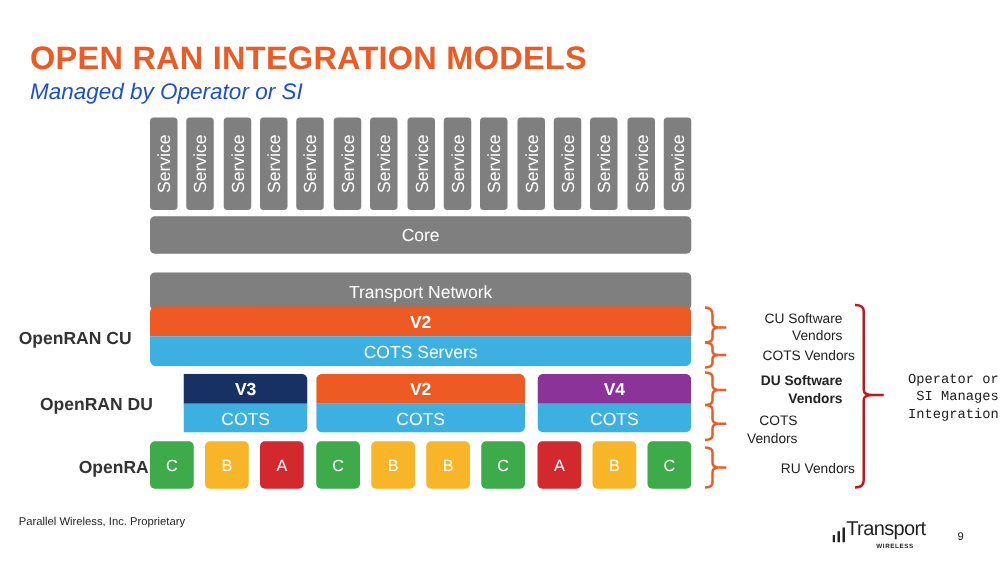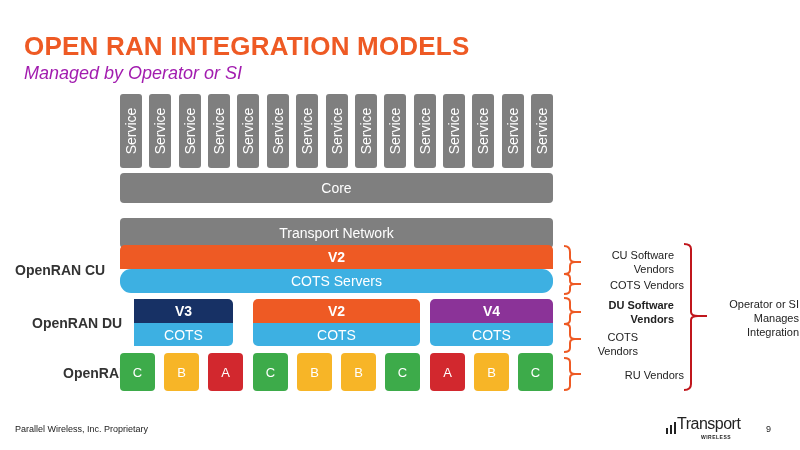--- a/index.html
+++ b/index.html
@@ -1,19 +1,19 @@
 <!DOCTYPE html>
 <html><head>
 <meta charset="utf-8">
 <style>
   html,body{margin:0;padding:0;}
   body{width:800px;height:450px;background:#ffffff;position:relative;overflow:hidden;font-family:"Liberation Sans",sans-serif;}
   .abs{position:absolute;}
   .title{left:24px;top:31px;font-size:26px;font-weight:bold;color:#ee5a24;letter-spacing:0.2px;}
-  .subtitle{left:24px;top:63px;font-size:18px;font-style:italic;color:#a21caf;}
+  .subtitle{left:24px;top:63px;font-size:18px;font-style:italic;color:#1d4ed8;}
   .svc{top:94px;width:22px;height:74px;background:#7f7f7f;border-radius:3px;color:#fff;}
   .svc span{position:absolute;left:50%;top:50%;transform:translate(-50%,-50%) rotate(-90deg);font-size:14px;white-space:nowrap;}
   .bar{left:120px;width:433px;height:30px;background:#7f7f7f;border-radius:4px;color:#fff;font-size:14px;display:flex;align-items:center;justify-content:center;}
   .stack{border-radius:5px;overflow:hidden;}
   .stack .top{height:24px;display:flex;align-items:center;justify-content:center;color:#fff;font-weight:bold;font-size:14px;}
   .stack .bot{height:23px;display:flex;align-items:center;justify-content:center;color:#fff;font-size:14px;background:#3db0e2;}
   .rowlabel{font-size:14px;font-weight:bold;color:#333;}
   .ru{top:353px;width:35px;height:38px;border-radius:4px;color:#fff;font-size:13px;display:flex;align-items:center;justify-content:center;}
   .note{font-size:11px;color:#222;line-height:14px;text-align:right;}
   .footer{font-size:9px;color:#222;}
@@ -74,24 +74,24 @@
 
 <div class="abs bar" style="top:173px;">Core</div>
 <div class="abs bar" style="top:218px;">Transport Network</div>
 
 <div class="abs rowlabel" style="left:15px;top:262px;">OpenRAN CU</div>
 <div class="abs rowlabel" style="left:32px;top:315px;">OpenRAN DU</div>
 <div class="abs rowlabel" style="left:15px;top:365px;margin-left:48px;">OpenRAN RU</div>
 
 <div class="abs stack" style="left:120px;top:245px;width:433px;">
   <div class="top" style="background:#ee5a24;">V2</div>
-  <div class="bot" style="height:24px;border-radius:11px;">COTS Servers</div>
+  <div class="bot" style="height:24px;">COTS Servers</div>
 </div>
 
-<div class="abs stack" style="left:120px;top:299px;width:99px;padding-left:14px;">
+<div class="abs stack" style="left:133px;top:299px;width:99px;padding-left:14px;">
   <div class="top" style="background:#173165;">V3</div>
   <div class="bot">COTS</div>
 </div>
 <div class="abs stack" style="left:253px;top:299px;width:167px;">
   <div class="top" style="background:#ee5a24;">V2</div>
   <div class="bot">COTS</div>
 </div>
 <div class="abs stack" style="left:430px;top:299px;width:123px;">
   <div class="top" style="background:#8b3398;">V4</div>
   <div class="bot">COTS</div>
@@ -126,23 +126,23 @@
     <line x1="15" y1="134" x2="21" y2="134"></line>
   </g>
   <path d="M124 4 Q131 4 131 9 L131 72 Q131 76 138 76 Q131 76 131 80 L131 144 Q131 150 124 150 M138 76 L147 76" fill="none" stroke="#c0161c" stroke-width="2"></path>
 </svg>
 
 <div class="abs note" style="left:594px;top:248px;width:80px;">CU Software Vendors</div>
 <div class="abs note" style="left:594px;top:278px;width:90px;">COTS Vendors</div>
 <div class="abs note" style="left:594px;top:298px;width:80px;font-weight:bold;">DU Software Vendors</div>
 <div class="abs note" style="left:594px;top:330px;width:44px;">COTS Vendors</div>
 <div class="abs note" style="left:594px;top:368px;width:90px;">RU Vendors</div>
-<div class="abs note" style="left:719px;top:297px;width:80px;">Operator or SI Manages Integration</div>
+<div class="abs note" style="left:719px;top:297px;width:80px;font-family:Liberation Mono, monospace;">Operator or SI Manages Integration</div>
 
-<div class="abs footer" style="left:15px;top:424px;">Parallel Wireless, Inc. Proprietary</div>
+<div class="abs footer" style="left:15px;top:412px;">Parallel Wireless, Inc. Proprietary</div>
 <div class="abs" style="left:666px;top:415px;">
   <svg width="14" height="14" style="position:absolute;left:0;top:5px;">
     <rect x="0" y="8" width="2" height="6" fill="#222"></rect>
     <rect x="4" y="5" width="2" height="9" fill="#222"></rect>
     <rect x="8" y="2" width="2" height="12" fill="#222"></rect>
   </svg>
   <span style="position:absolute;left:11px;top:0;font-size:16px;color:#222;letter-spacing:-0.5px;">Transport</span>
   <span style="position:absolute;left:35px;top:19px;font-size:5px;font-weight:bold;color:#222;letter-spacing:0.5px;">WIRELESS</span>
 </div>
 <div class="abs footer" style="left:766px;top:424px;">9</div>

